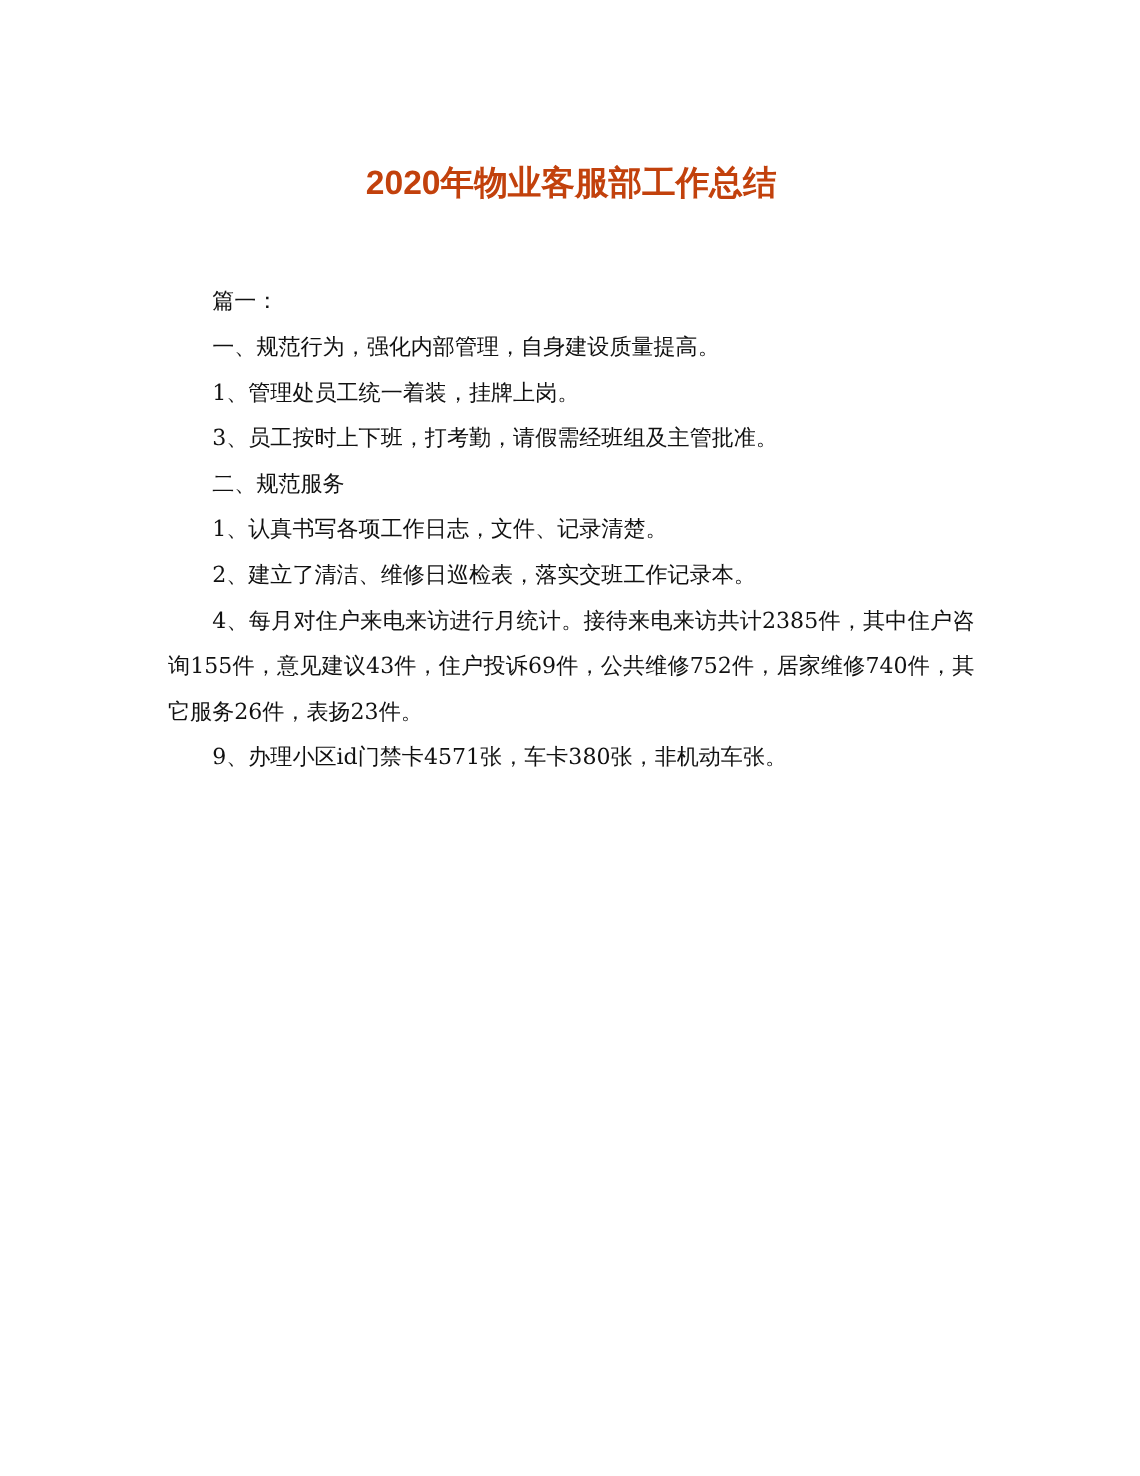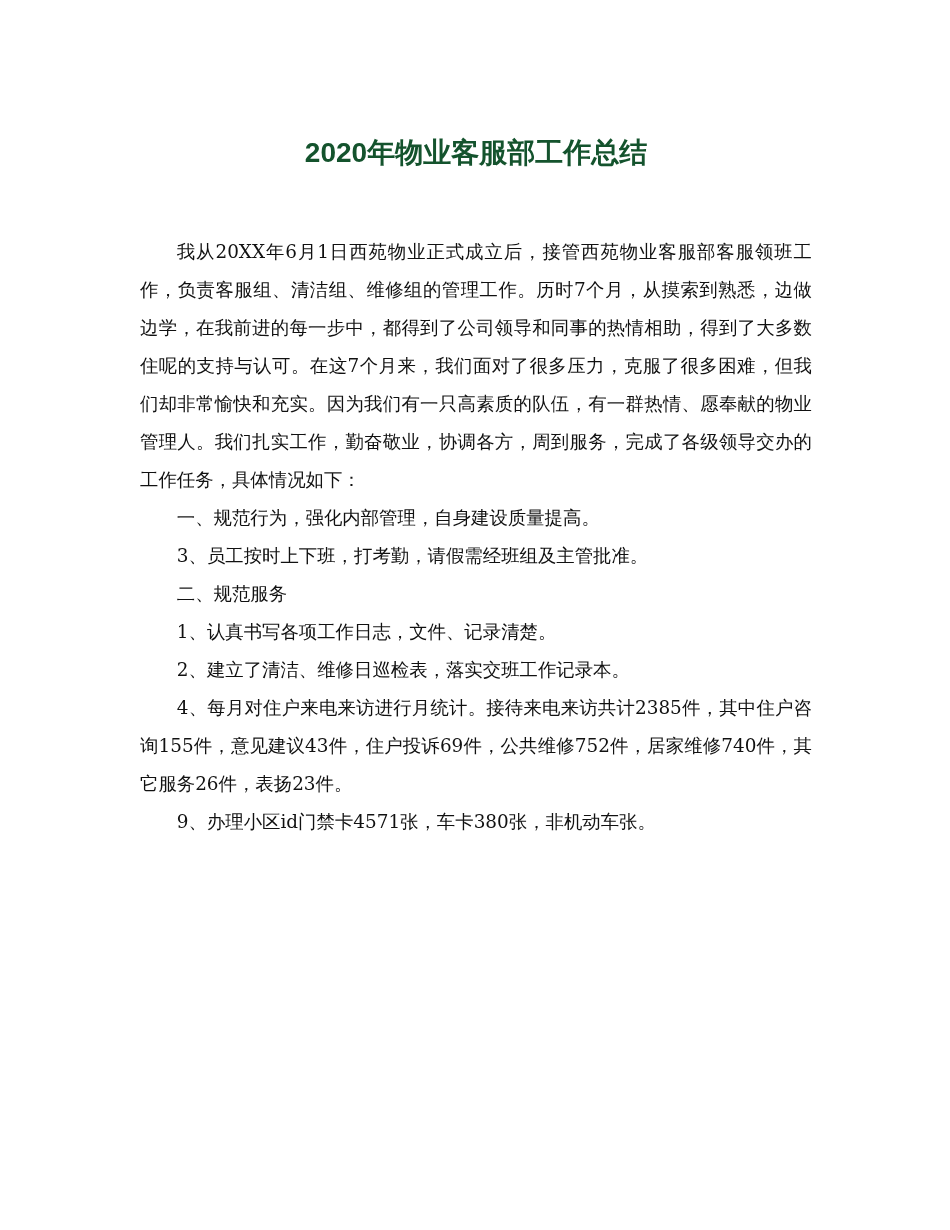--- a/index.html
+++ b/index.html
@@ -24,21 +24,21 @@
     .title {
       position: absolute;
       left: 0;
       top: 133px;
       width: 672px;
       text-align: center;
       font-family: "Liberation Sans", "DejaVu Sans", sans-serif;
       font-size: 28px;
       line-height: 40px;
       font-weight: bold;
-      color: #14532d;
+      color: #c2410c;
       letter-spacing: 0px;
     }
     .body {
       position: absolute;
       left: 0;
       top: 233px;
       width: 672px;
       font-size: 18.4px;
       line-height: 38px;
     }
@@ -48,22 +48,23 @@
       text-align: justify;
       text-justify: inter-ideograph;
     }
   </style>
 </head>
 <body>
 
 <div class="page">
   <div class="title">2020年物业客服部工作总结</div>
   <div class="body">
-    <p class="para">我从20XX年6月1日西苑物业正式成立后，接管西苑物业客服部客服领班工作，负责客服组、清洁组、维修组的管理工作。历时7个月，从摸索到熟悉，边做边学，在我前进的每一步中，都得到了公司领导和同事的热情相助，得到了大多数住呢的支持与认可。在这7个月来，我们面对了很多压力，克服了很多困难，但我们却非常愉快和充实。因为我们有一只高素质的队伍，有一群热情、愿奉献的物业管理人。我们扎实工作，勤奋敬业，协调各方，周到服务，完成了各级领导交办的工作任务，具体情况如下：</p>
+    <p class="para">篇一：</p>
     <p class="para">一、规范行为，强化内部管理，自身建设质量提高。</p>
+    <p class="para">1、管理处员工统一着装，挂牌上岗。</p>
     <p class="para">3、员工按时上下班，打考勤，请假需经班组及主管批准。</p>
     <p class="para">二、规范服务</p>
     <p class="para">1、认真书写各项工作日志，文件、记录清楚。</p>
     <p class="para">2、建立了清洁、维修日巡检表，落实交班工作记录本。</p>
     <p class="para">4、每月对住户来电来访进行月统计。接待来电来访共计2385件，其中住户咨询155件，意见建议43件，住户投诉69件，公共维修752件，居家维修740件，其它服务26件，表扬23件。</p>
     <p class="para">9、办理小区id门禁卡4571张，车卡380张，非机动车张。</p>
   </div>
 </div>
 
 </body></html>

